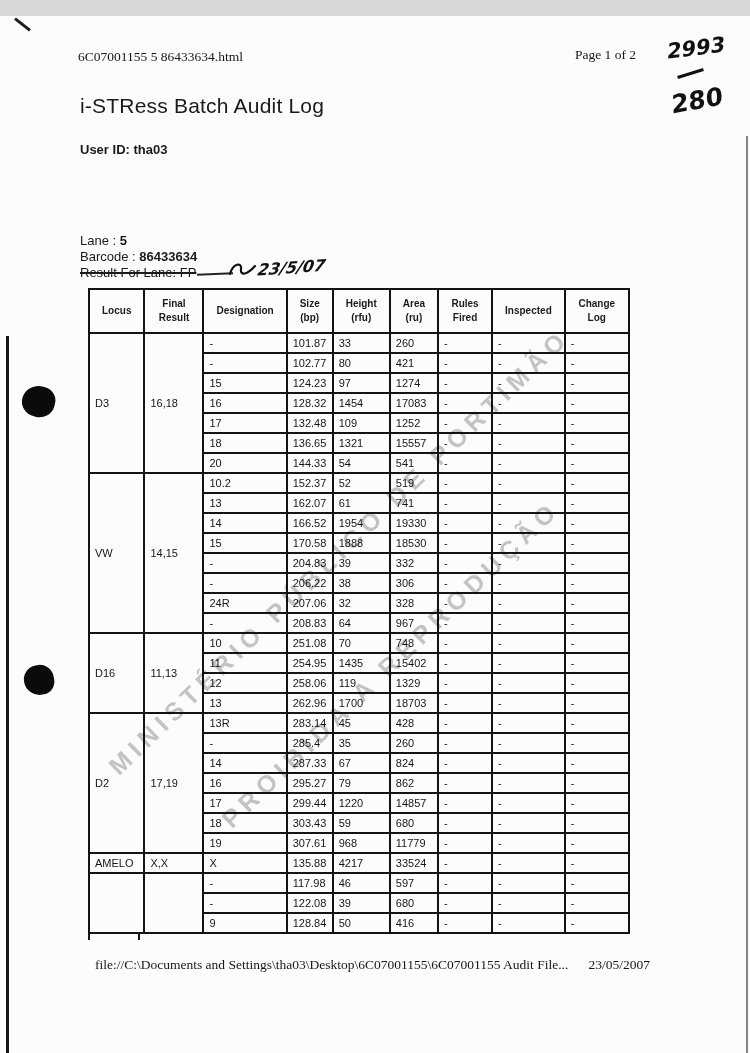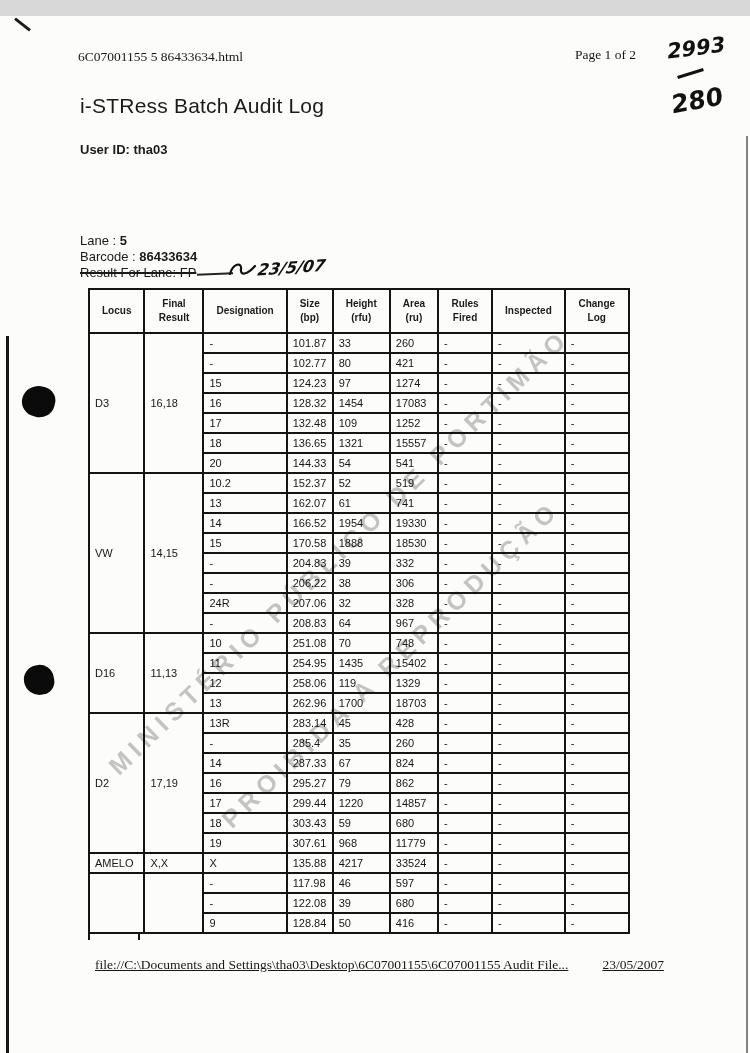--- a/index.html
+++ b/index.html
@@ -14,21 +14,21 @@
   .edge-right{position:absolute;left:746px;top:120px;width:2px;height:927px;background:#444;opacity:.65;}
   .corner-mark{position:absolute;left:13px;top:7px;width:19px;height:3px;background:#1c1c1c;transform:rotate(38deg);}
   .punch{position:absolute;background:#0b0b0b;}
   .punch-1{left:22px;top:370px;width:33px;height:31px;border-radius:55% 45% 50% 50%;transform:rotate(14deg);}
   .punch-2{left:24px;top:649px;width:30px;height:30px;border-radius:50% 50% 45% 55%;transform:rotate(-11deg);}
 
   
   .print-head,.print-foot{font-family:"Liberation Serif",serif;font-size:13.5px;color:#171717;}
   .file-name{position:absolute;left:78px;top:33px;}
   .page-label{position:absolute;left:575px;top:31px;}
-  .print-foot{position:absolute;top:941px;left:95px;width:620px;display:flex;gap:32px;text-decoration:underline;}
+  .print-foot{position:absolute;top:941px;left:95px;width:620px;display:flex;gap:18px;}
   .foot-date{margin-left:2px;}
 
   
   .doc-title{position:absolute;left:80px;top:78px;font-size:21px;font-weight:normal;letter-spacing:.2px;}
   .info-block{position:absolute;left:80px;top:126px;font-size:13px;font-weight:bold;line-height:16px;}
   .lane-block{position:absolute;left:80px;top:217px;font-size:13px;line-height:16px;}
   .lane-block b{font-weight:bold;}
   .struck{text-decoration:line-through;text-decoration-thickness:2px;}
   .strike-tail{position:absolute;left:197px;top:257px;width:36px;height:2px;background:#242424;transform:rotate(-2deg);}
 

